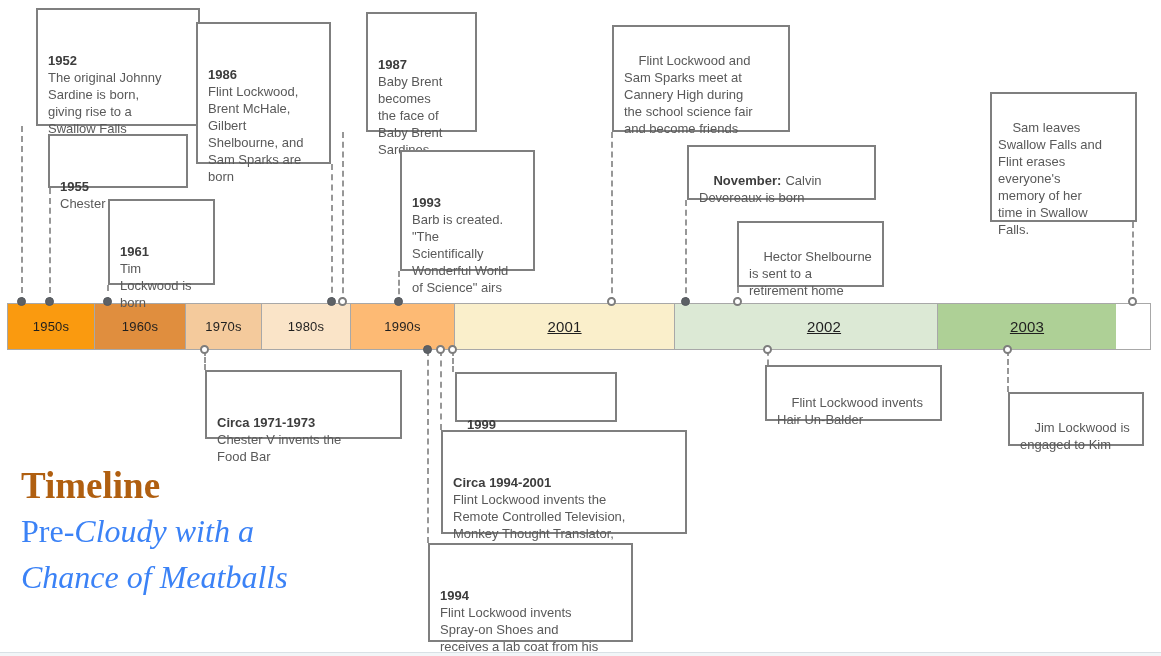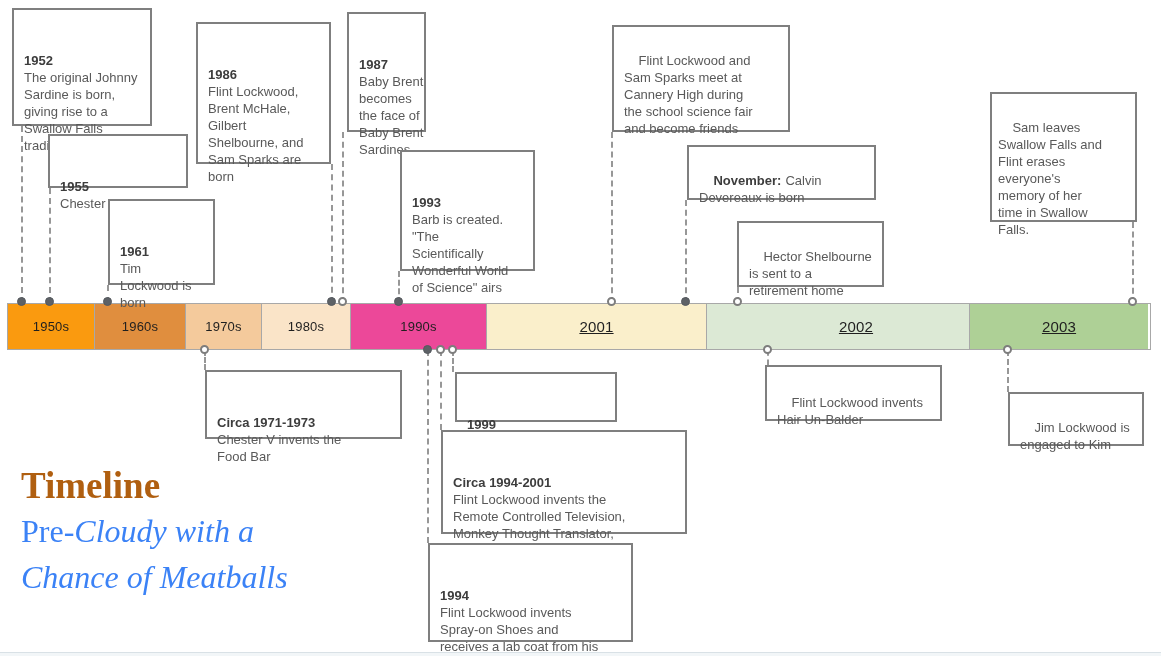--- a/index.html
+++ b/index.html
@@ -70,21 +70,21 @@
       </div>
     <div class="seg" style="width: 91px; background-color: rgb(224, 142, 62);">
         <span class="seg-label">1960s</span>
       </div>
     <div class="seg" style="width: 76px; background-color: rgb(244, 202, 156); text-align: right;">
         <span class="seg-label">1970s</span>
       </div>
     <div class="seg" style="width: 89px; background-color: rgb(250, 228, 200);">
         <span class="seg-label">1980s</span>
       </div>
-    <div class="seg" style="width: 136px; background-color: #ec4899;">
+    <div class="seg" style="width: 104px; background-color: #fdba74;">
         <span class="seg-label">1990s</span>
       </div>
     <div class="seg seg-y" style="width: 220px; background-color: rgb(250, 239, 203);">
         <span class="seg-label">2001</span>
       </div>
     <div class="seg seg-y" style="width: 263px; background-color: rgb(220, 233, 213); padding-left: 36px;">
         <span class="seg-label">2002</span>
       </div>
     <div class="seg seg-y" style="width: 178px; background-color: rgb(174, 208, 150);">
         <span class="seg-label">2003</span>
@@ -101,21 +101,21 @@
   <div class="dot filled" style="left:681px;top:297px"></div>
   <div class="dot open" style="left:733px;top:297px"></div>
   <div class="dot open" style="left:1128px;top:297px"></div>
   <div class="dot open" style="left:200px;top:345px"></div>
   <div class="dot filled" style="left:423px;top:345px"></div>
   <div class="dot open" style="left:436px;top:345px"></div>
   <div class="dot open" style="left:448px;top:345px"></div>
   <div class="dot open" style="left:763px;top:345px"></div>
   <div class="dot open" style="left:1003px;top:345px"></div>
 
-  <div class="ev" style="left:12px;top:8px;width:140px;height:118px">
+  <div class="ev" style="left:36px;top:8px;width:164px;height:118px">
     <span class="yr">1952</span><span>The original Johnny
 Sardine is born,
 giving rise to a
 Swallow Falls
 tradition</span>
   </div>
   <div class="ev" style="left:48px;top:134px;width:140px;height:54px">
     <span class="yr">1955</span><span>Chester V is born</span>
   </div>
   <div class="ev" style="left:108px;top:199px;width:107px;height:86px">
@@ -124,21 +124,21 @@
 born</span>
   </div>
   <div class="ev" style="left:196px;top:22px;width:135px;height:142px">
     <span class="yr">1986</span><span>Flint Lockwood,
 Brent McHale,
 Gilbert
 Shelbourne, and
 Sam Sparks are
 born</span>
   </div>
-  <div class="ev" style="left:347px;top:12px;width:79px;height:120px">
+  <div class="ev" style="left:366px;top:12px;width:111px;height:120px">
     <span class="yr">1987</span><span>Baby Brent
 becomes
 the face of
 Baby Brent
 Sardines</span>
   </div>
   <div class="ev" style="left:400px;top:150px;width:135px;height:121px">
     <span class="yr">1993</span><span>Barb is created.
 "The
 Scientifically

